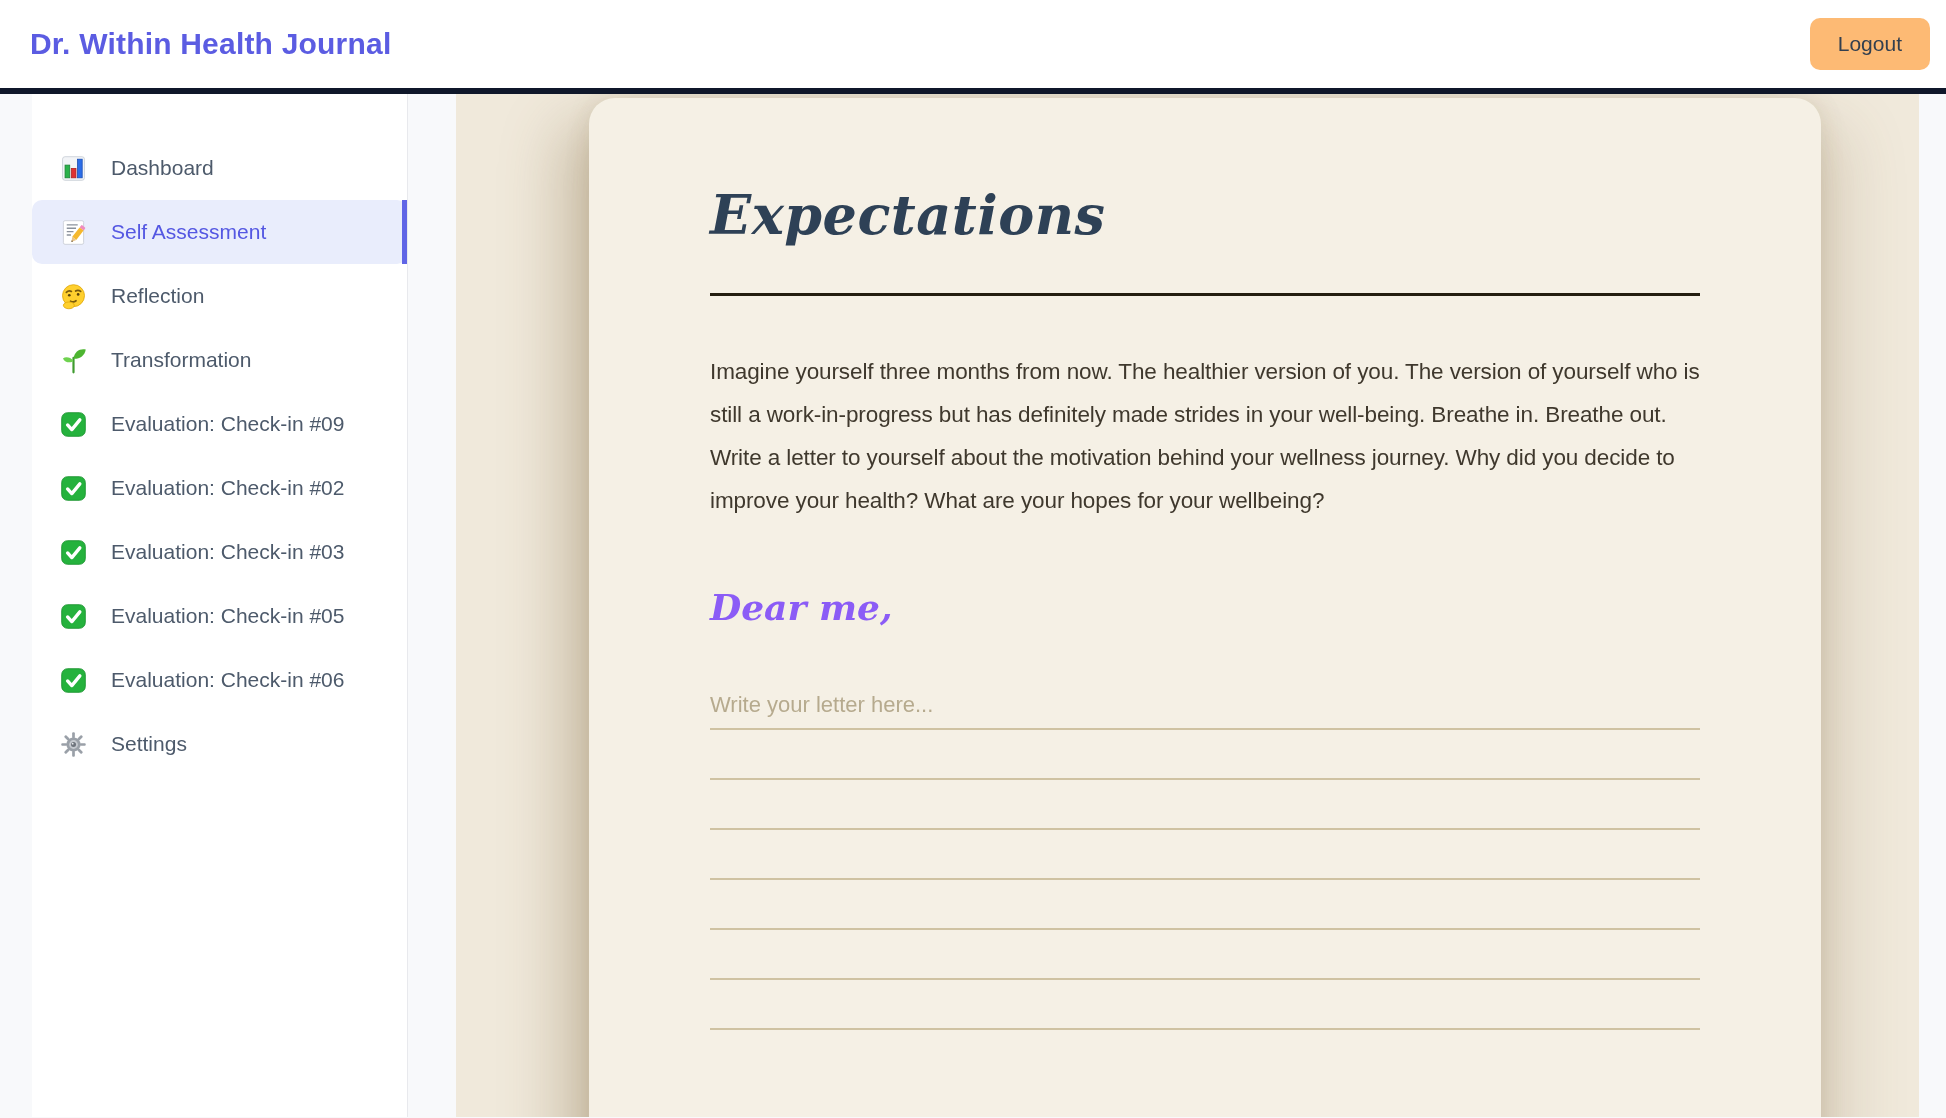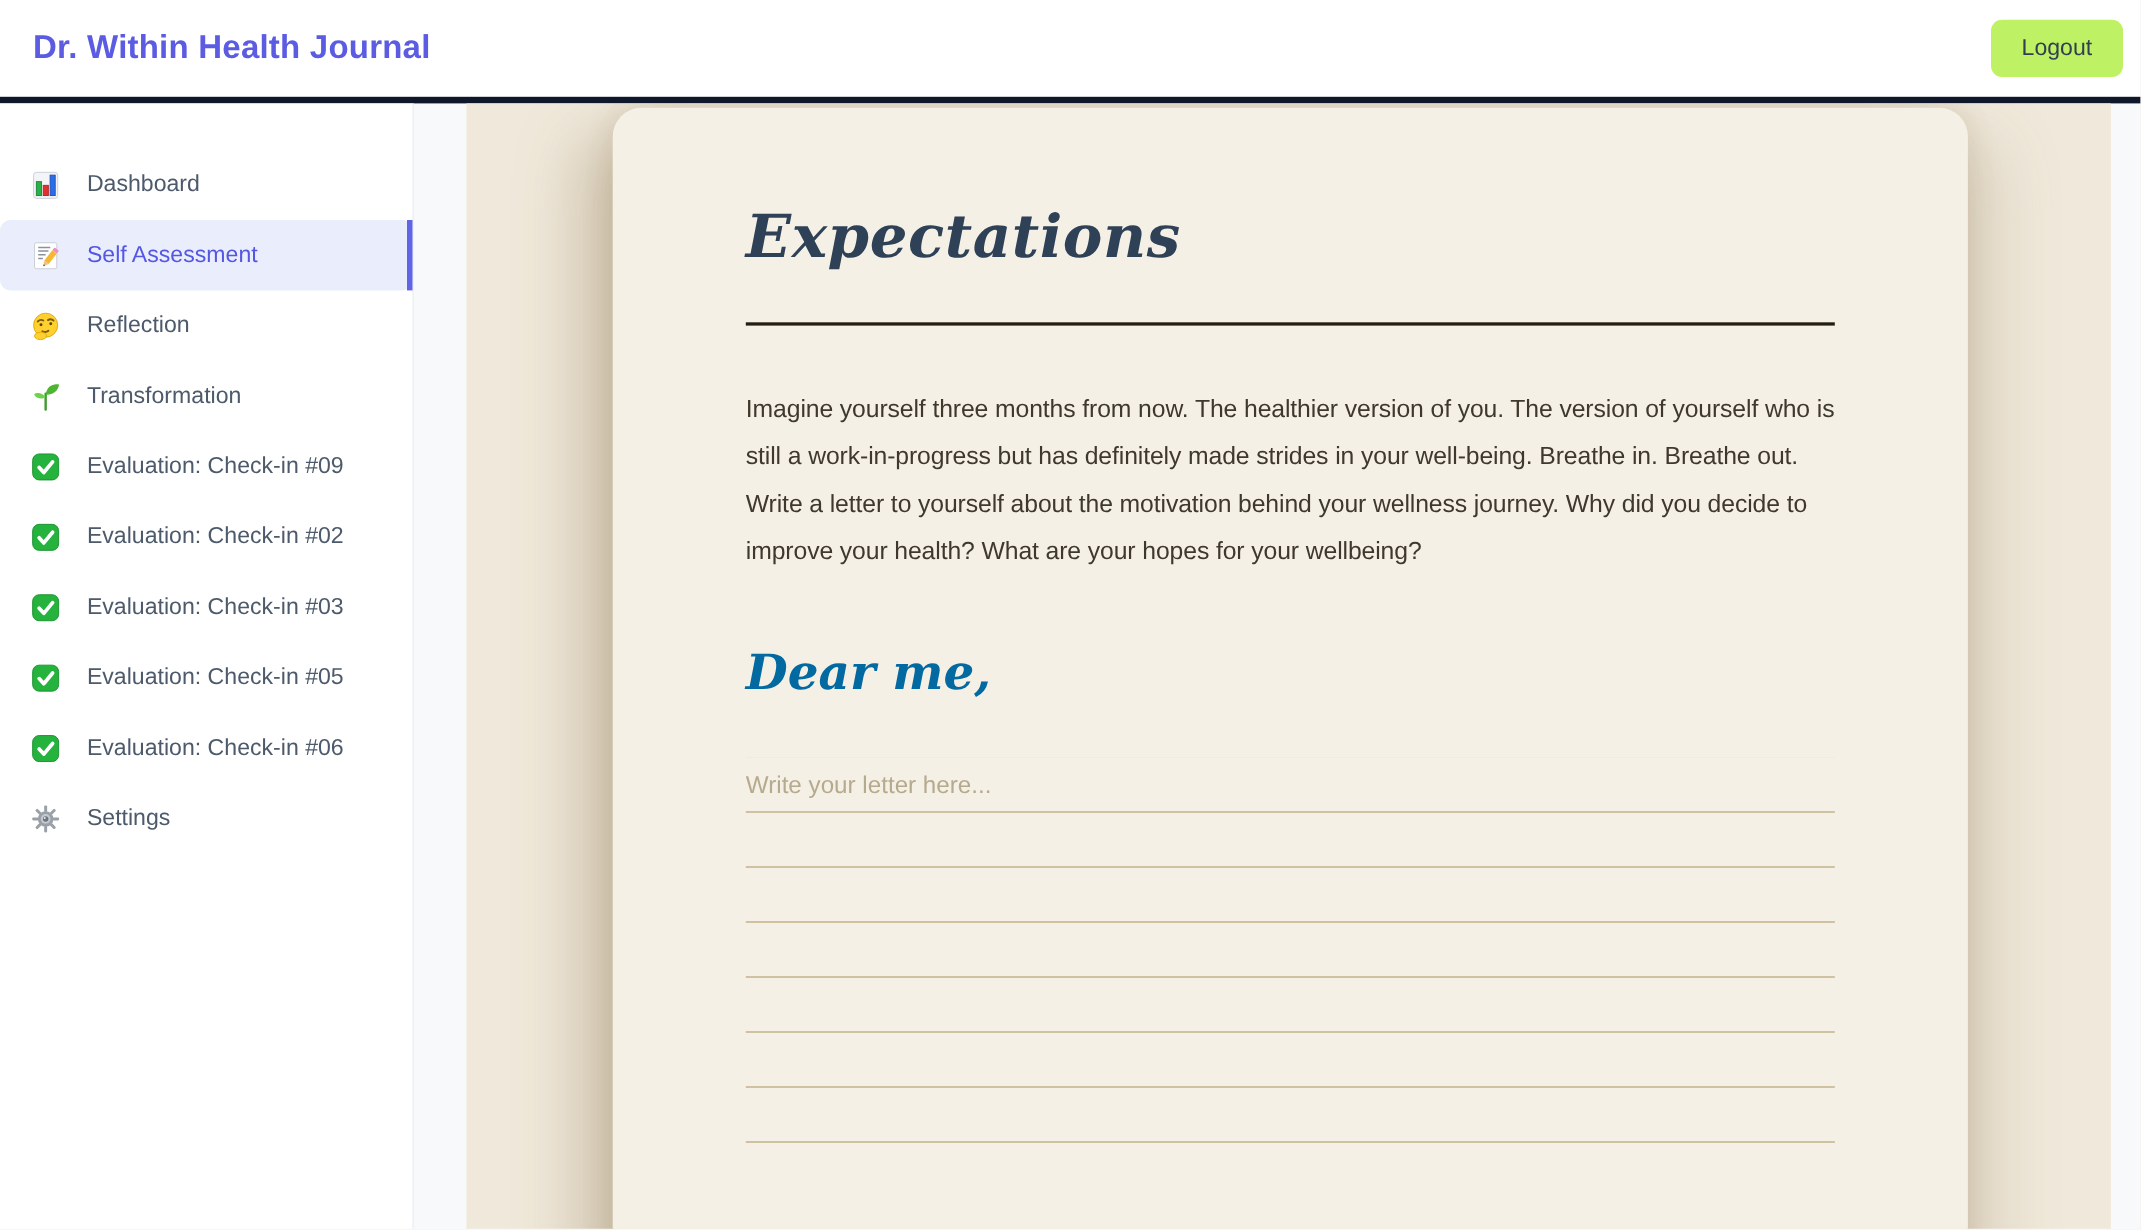--- a/index.html
+++ b/index.html
@@ -15,30 +15,30 @@
   .header {
     height: 94px; background: #ffffff;
     border-bottom: 6px solid #0f172a;
     display: flex; align-items: center; justify-content: space-between;
     padding: 0 16px 0 30px;
   }
   .app-title {
     font-size: 30px; font-weight: 700; color: #5b5ce2; letter-spacing: .2px;
   }
   .logout-btn {
-    background: #bef264; color: #323f4f;
+    background: #fdba74; color: #323f4f;
     border: none; border-radius: 10px;
     padding: 14px 28px; font-size: 21px;
     font-family: "Liberation Sans", sans-serif;
     cursor: pointer;
     text-align: center;
   }
 
   
-  .layout { display: flex; height: 1023px; }
+  .layout { display: flex; height: 1023px; margin-left: 32px; }
 
   
   .sidebar {
     width: 376px; flex: none;
     background: #ffffff; border-right: 1px solid #e8e9ed;
     padding-top: 42px;
   }
   .nav-item {
     display: flex; align-items: center; gap: 24px;
     padding: 18px 24px 18px 28px;
@@ -84,21 +84,21 @@
   }
   .journal-prompt {
     margin: 54px 0 0;
     font-size: 22.5px; line-height: 43px;
     color: #3f382d; letter-spacing: -0.1px;
   }
   .salutation {
     margin: 64px 0 0;
     font-family: "DejaVu Serif", serif;
     font-style: italic; font-weight: 700;
-    font-size: 44px; color: #0369a1;
+    font-size: 36px; color: #8b5cf6;
   }
   .letter-input {
     display: block; margin-top: 52px;
     width: 100%; height: 352px;
     border: none; outline: none; resize: none;
     background: transparent;
     background-image: repeating-linear-gradient(
       to bottom, transparent 0 48px, #cfc2a2 48px 50px);
     font-family: "Liberation Sans", sans-serif;
     font-size: 22px; line-height: 50px;

